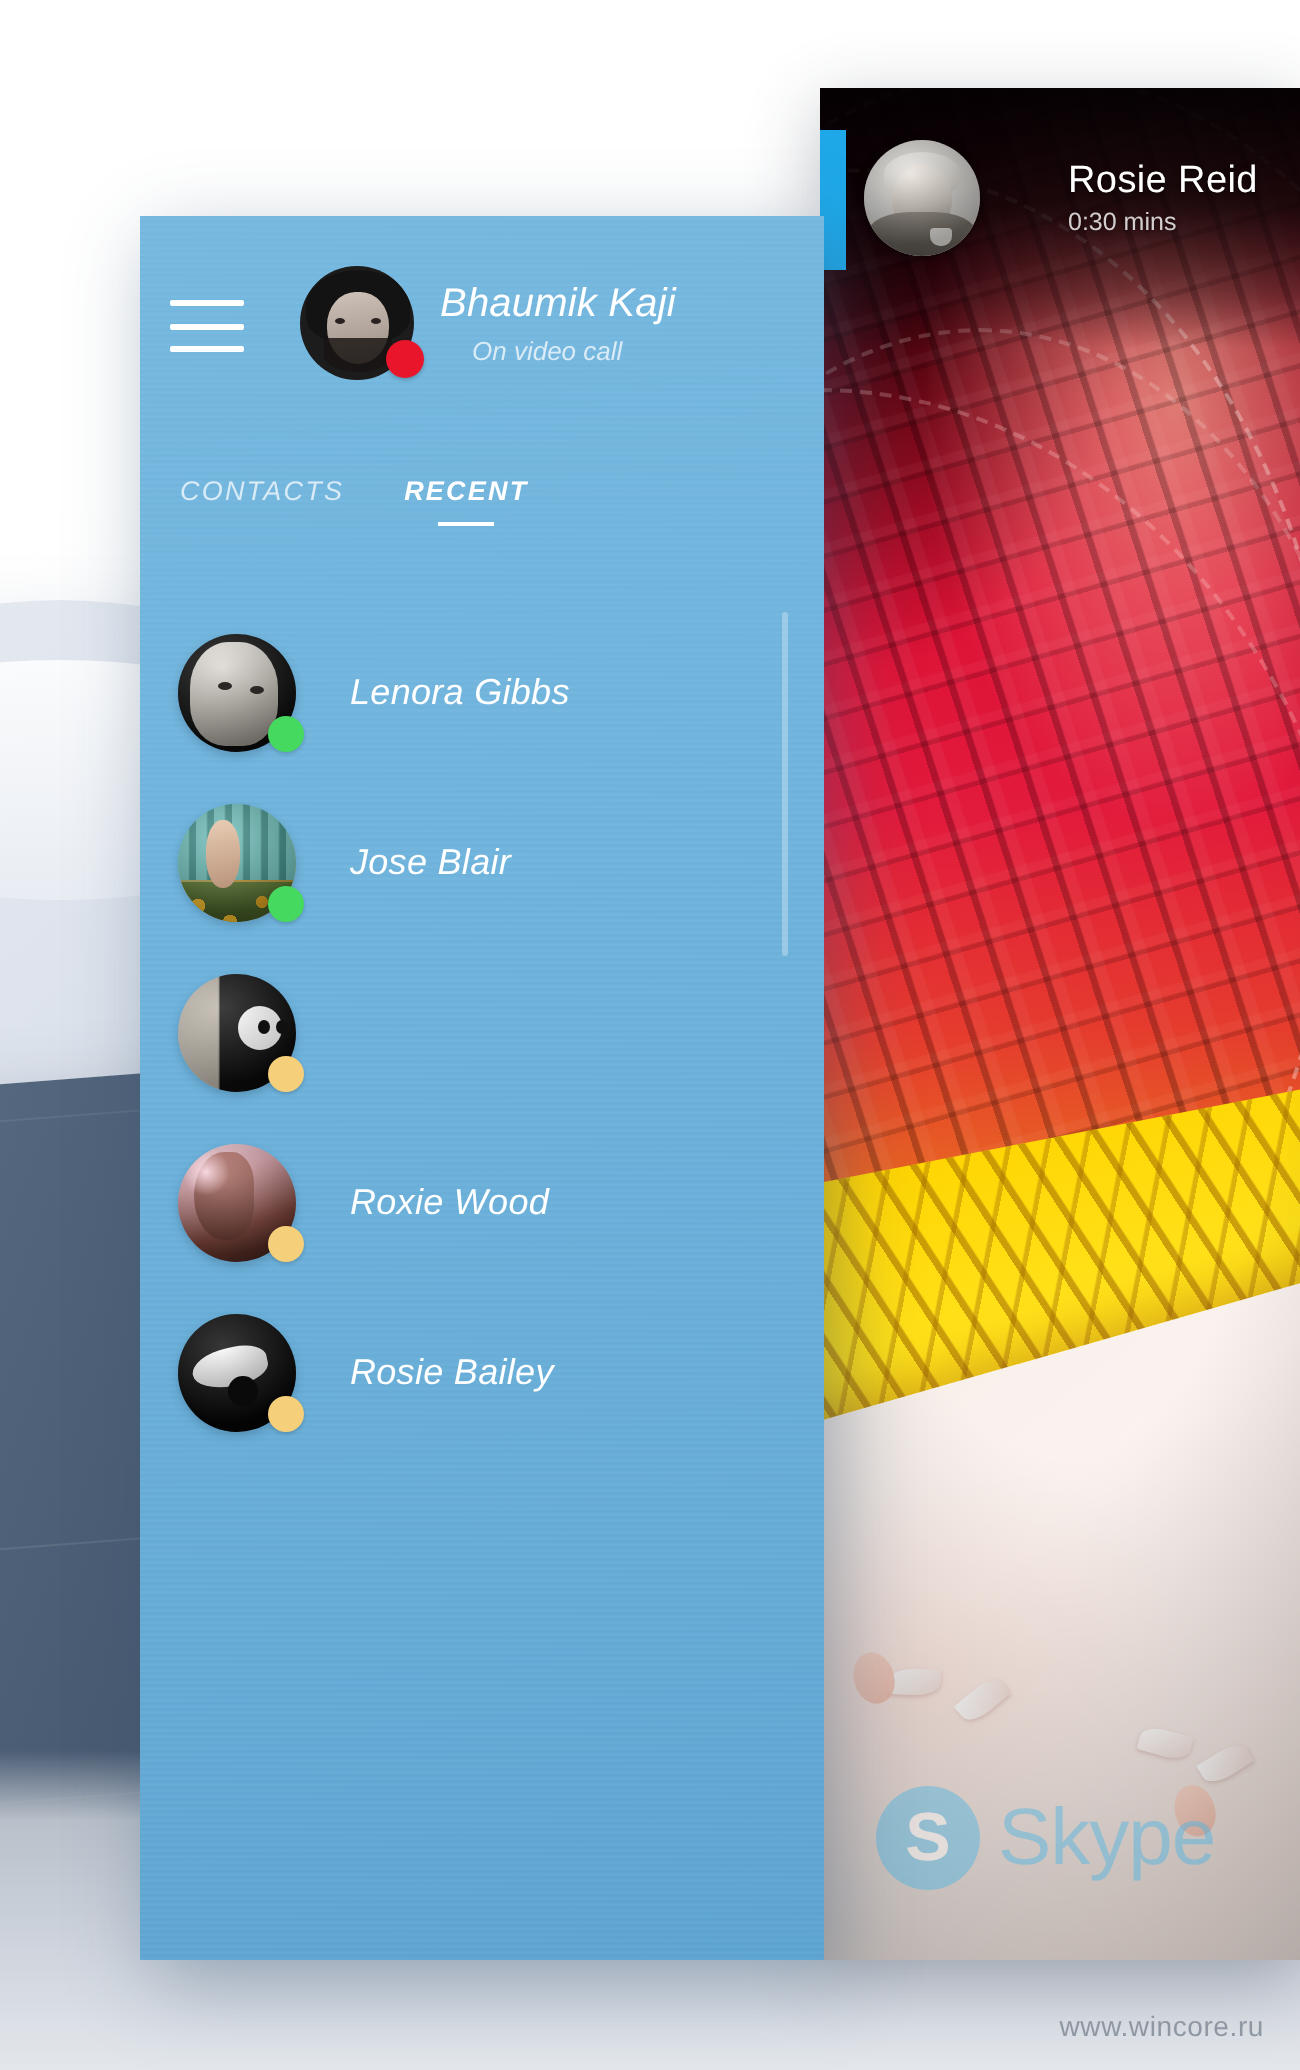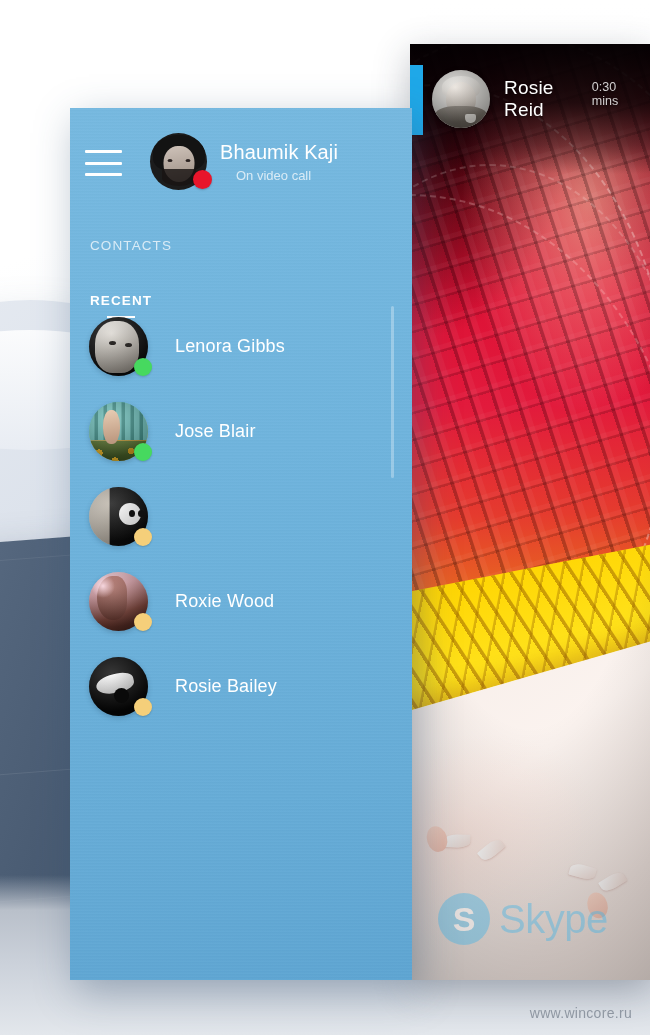--- a/index.html
+++ b/index.html
@@ -177,21 +177,21 @@
   }
   .ca-cup {
     position:absolute; left:33px; bottom:5px;
     width:11px; height:9px; border-radius:2px 2px 5px 5px;
     background:#f2efe9;
   }
   .ca-shade {
     position:absolute; inset:0;
     background:radial-gradient(70% 60% at 40% 30%, rgba(255,255,255,.22) 0%, rgba(0,0,0,.35) 100%);
   }
-  #call-text { display:flex; justify-content:center; }
+  #call-text { display:flex; flex-direction:column; justify-content:center;margin-left:30px; }
   #call-name {
     color:#ffffff; font-size:19px; font-weight:400; letter-spacing:.2px;
     line-height:1.15; text-shadow:0 1px 3px rgba(0,0,0,.6);
   }
   #call-duration {
     color:rgba(255,255,255,.80); font-size:12.5px; margin-top:3px;
     text-shadow:0 1px 3px rgba(0,0,0,.6);
   }
 
   
@@ -213,20 +213,21 @@
   }
 
   
   #app-panel {
     position:absolute; left:70px; top:108px; width:342px; height:872px;
     background:
       repeating-linear-gradient(0deg, rgba(255,255,255,.018) 0px, rgba(255,255,255,.018) 1px, rgba(0,0,0,.012) 2px, rgba(0,0,0,.012) 3px),
       linear-gradient(172deg,#76b9e0 0%,#6fb4dd 40%,#66acd7 78%,#5ea5d2 100%);
     box-shadow:6px 12px 38px rgba(55,85,115,.38);
     overflow:hidden;
+    font-style:italic;
   }
 
   #panel-header { position:relative; height:130px; }
   #menu-button {
     position:absolute; left:15px; top:40px;
     width:40px; height:30px; cursor:pointer;
     display:flex; flex-direction:column; justify-content:space-between; padding:2px 0;
   }
   #menu-button span {
     display:block; height:3px; width:37px; background:#ffffff; border-radius:1px;
@@ -270,21 +271,21 @@
     color:#ffffff; font-size:20px; font-weight:400; letter-spacing:.1px;
   }
   #me-status-text {
     position:absolute; left:150px; top:60px;
     color:rgba(255,255,255,.72); font-size:13px;margin-left:16px;
   }
 
   
   #tabs {
     position:relative; height:46px; padding-left:20px;
-    display:flex; align-items:flex-start; gap:30px;flex-direction:column;
+    display:flex; align-items:flex-start; gap:30px;
   }
   .tab {
     position:relative; cursor:pointer; padding-bottom:10px;
     font-size:13.5px; letter-spacing:1.1px;
   }
   .tab-inactive { color:rgba(255,255,255,.72); font-weight:400; }
   .tab-active { color:#ffffff; font-weight:700; }
   .tab-active::after {
     content:""; position:absolute; left:50%; transform:translateX(-50%);
     bottom:0; width:28px; height:2.5px; background:#ffffff;

